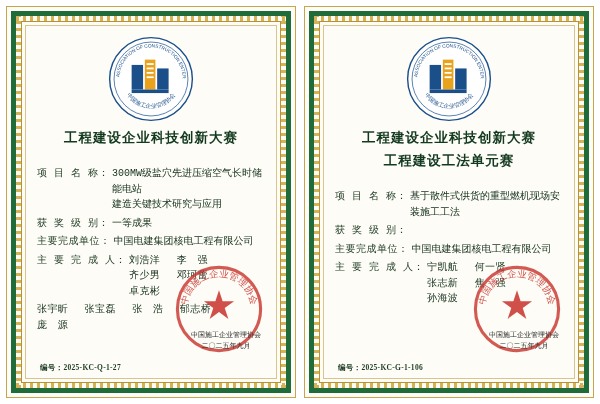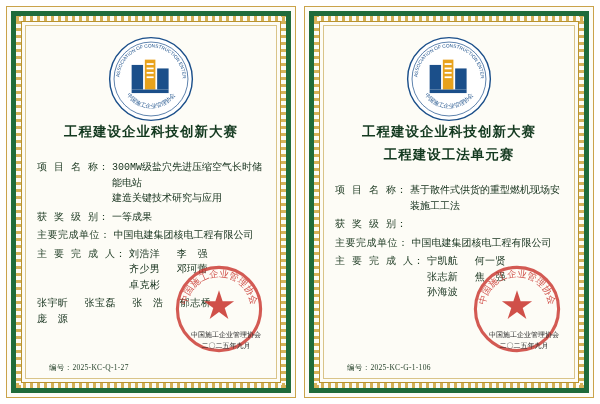--- a/index.html
+++ b/index.html
@@ -48,21 +48,21 @@
   .content{
     position:absolute;left:20px;top:20px;right:20px;bottom:20px;
     display:flex;flex-direction:column;align-items:center;
     box-sizing:border-box;
   }
 
   
   .emblem{margin-top:8px;width:88px;height:88px;position:relative;}
   .emblem svg{display:block;}
 
-  .titles{text-align:center;}
+  .titles{margin-top:6px;text-align:center;}
   .title-main{
     font-size:13.5px;font-weight:bold;color:#13391f;letter-spacing:1px;
     font-family:"Liberation Serif","DejaVu Serif",serif;
     white-space:nowrap;
   }
   .title-sub{
     margin-top:5px;
     font-size:13.5px;font-weight:bold;color:#13391f;letter-spacing:1px;
     font-family:"Liberation Serif","DejaVu Serif",serif;
     white-space:nowrap;
@@ -96,23 +96,24 @@
   .seal-wrap svg{display:block;}
 
   .org-text{
     position:absolute;right:34px;bottom:46px;
     text-align:center;color:#2b2b2b;font-size:7px;line-height:1.5;
     font-family:"Liberation Serif","DejaVu Serif",serif;
     z-index:3;
   }
 
   .code{
-    position:absolute;left:42px;bottom:24px;
+    position:absolute;left:33px;bottom:24px;
     font-size:7.5px;color:#1d3a22;letter-spacing:.3px;
     font-family:"Liberation Serif","DejaVu Serif",serif;
+    font-weight:bold;
   }
 </style>
 </head>
 <body>
 
 <div class="page">
 
   <div class="cert">
     <div class="frame-outer"></div>
     <div class="frame-pattern"></div>

